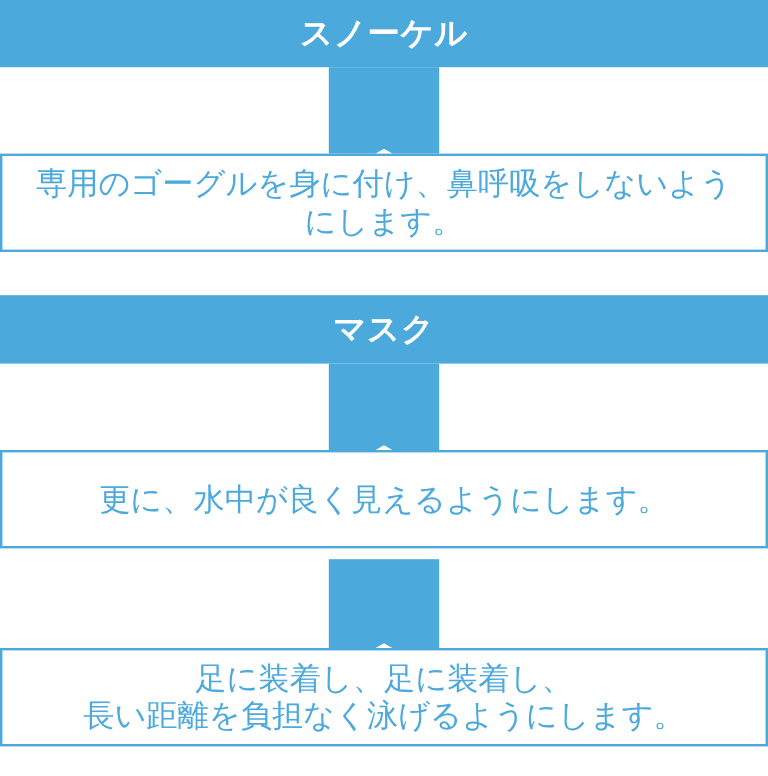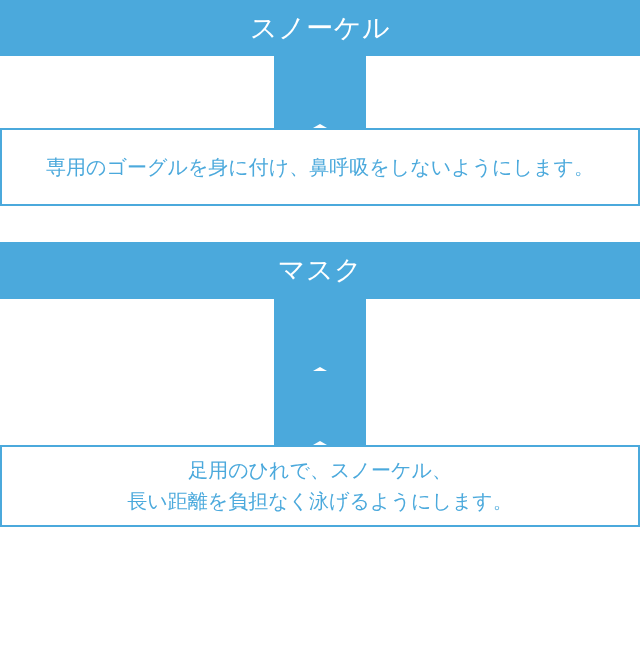--- a/index.html
+++ b/index.html
@@ -26,21 +26,21 @@
     height: 56px;
     background: var(--accent);
     display: flex;
     align-items: center;
     justify-content: center;
   }
   .step-header .title {
     margin: 0;
     color: var(--text-on-accent);
     font-size: 27px;
-    font-weight: normal;
+    font-weight: bold;
     letter-spacing: 0.5px;
     line-height: 1;
   }
   .connector {
     width: 92px;
     height: 72px;
     margin: 0 auto;
     background: var(--accent);
     position: relative;
   }
@@ -67,21 +67,21 @@
     margin-bottom: 9px;
   }
   .step-2 .step-header { height: 57px; margin-top: 36px; }
   .step-2 .desc-box { min-height: 82px; }
   .step-3 .connector { height: 74px; }
   .step-3 .desc-box { min-height: 77px; margin-bottom: 4px; }
   .desc-box .desc {
     margin: 0;
     padding: 8px 20px;
     color: var(--accent);
-    font-size: 20px;
+    font-size: 26px;
     line-height: 31px;
     white-space: pre-line;
   }
 </style>
 </head>
 <body>
 
 <div class="page">
 
   <section class="step step-1">
@@ -96,25 +96,28 @@
     </div>
   </section>
 
   <section class="step step-2">
     <header class="step-header">
       <h2 class="title">マスク</h2>
     </header>
     <div class="connector">
       <span class="notch"></span>
     </div>
+    <div class="desc-box">
+      <p class="desc">更に、水中が良く見えるようにします。</p>
+    </div>
   </section>
 
   <section class="step step-3">
     <div class="connector">
       <span class="notch"></span>
     </div>
     <div class="desc-box">
-      <p class="desc">足用のひれで、スノーケル、
+      <p class="desc">足に装着し、足に装着し、
 長い距離を負担なく泳げるようにします。</p>
     </div>
   </section>
 
 </div>
 
 </body></html>

